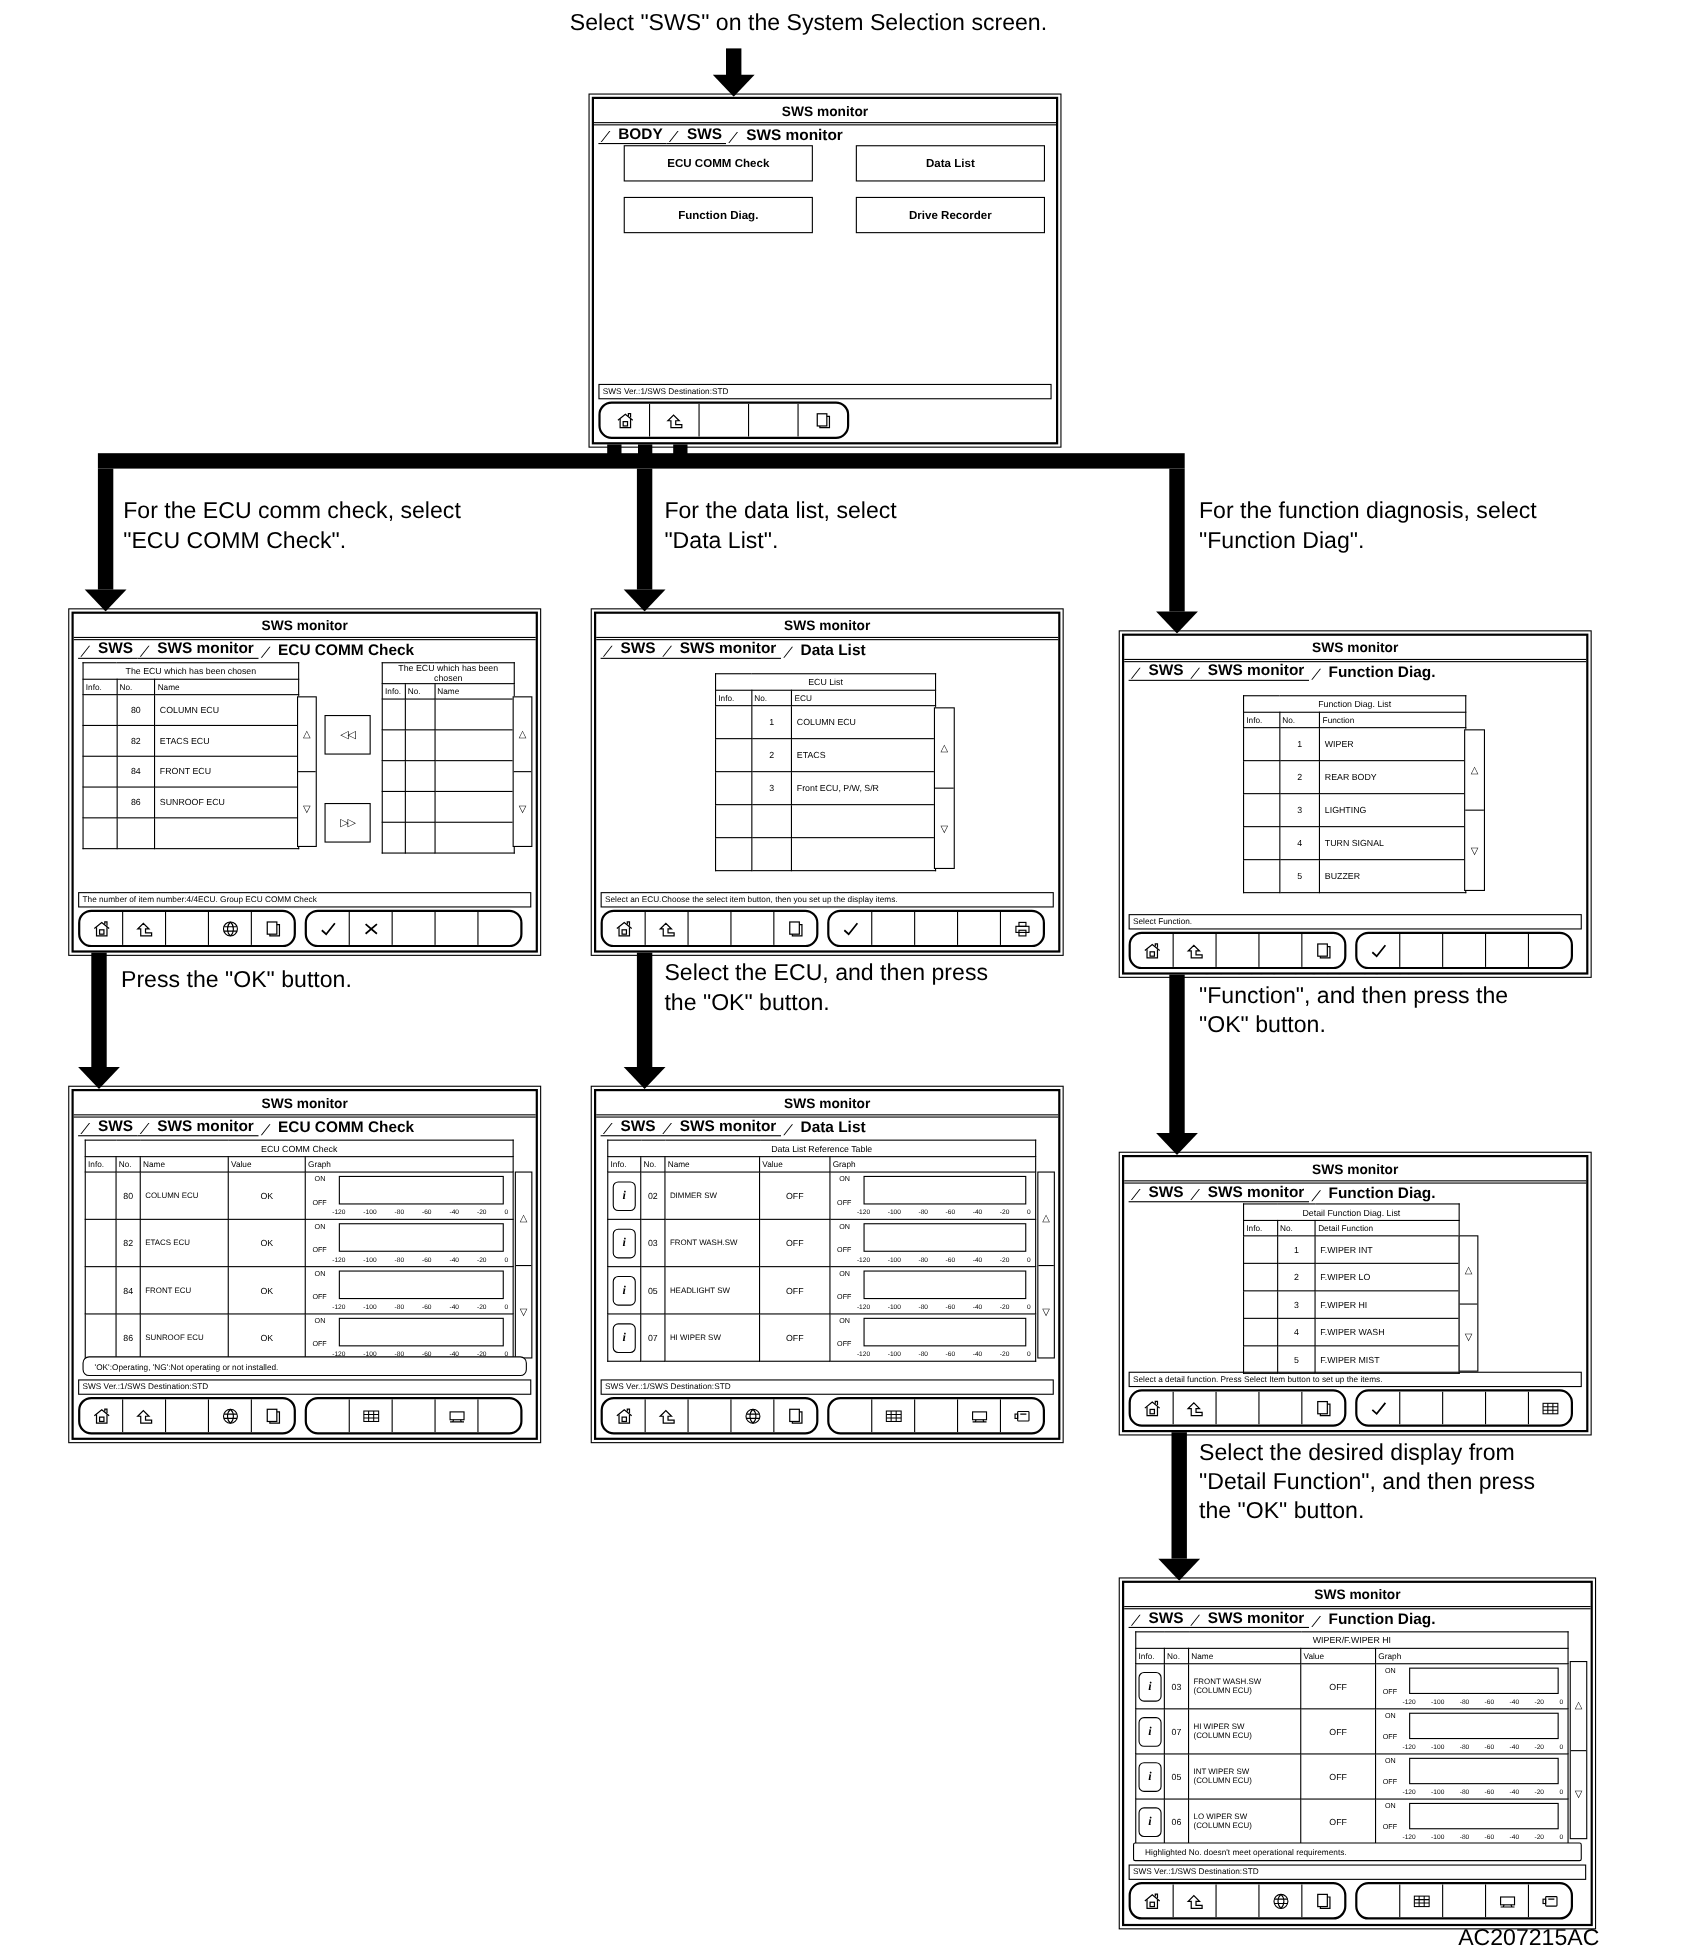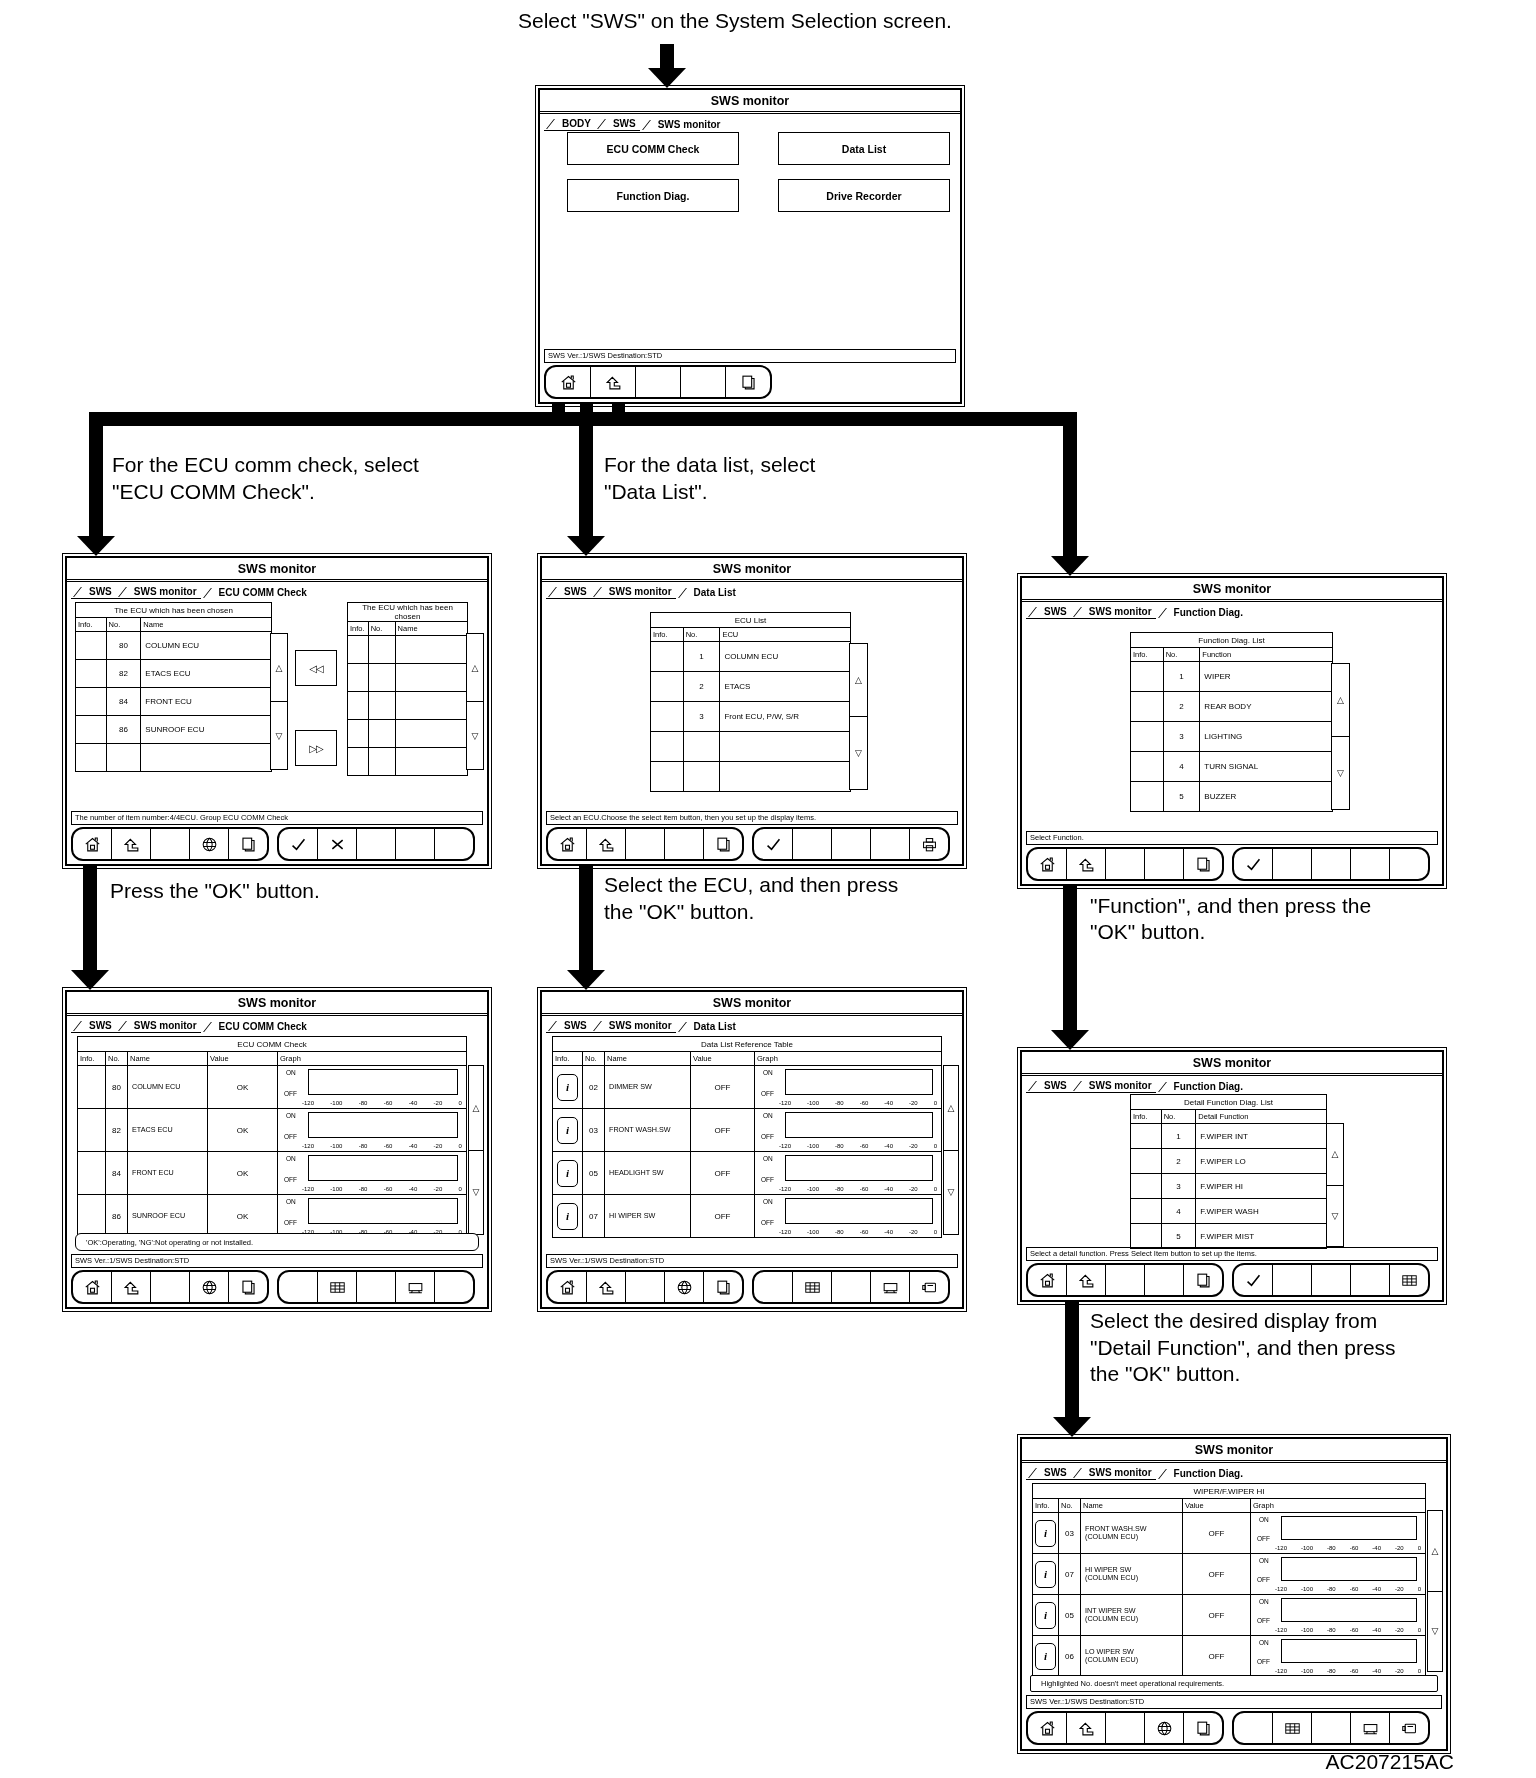--- a/index.html
+++ b/index.html
@@ -9,21 +9,21 @@
   .flow{position:absolute;background:#000}
   .ahead{position:absolute;width:0;height:0;border-left:19px solid transparent;
          border-right:19px solid transparent;border-top:20px solid #000}
   .screen{position:absolute;border:2px solid #000;background:#fff;outline:1px solid #000;outline-offset:2px}
   .tbar{height:21px;border-bottom:3px double #000;display:flex;align-items:center;justify-content:center;
         font-size:12.5px;font-weight:bold}
   .tabrow{height:17px;display:flex;align-items:flex-end;padding-left:4px}
   .tabunit{display:flex;align-items:flex-end;border-bottom:1.5px solid #000;padding-bottom:1px}
   .tabunit.active{border-bottom:none}
   .slash{width:7px;height:10px;border-left:1.5px solid #000;transform:skewX(-38deg);margin:0 4px 0 6px}
-  .tabl{font-size:10px;font-weight:bold;white-space:nowrap;padding-right:4px}
+  .tabl{font-size:14px;font-weight:bold;white-space:nowrap;padding-right:4px}
   .mbtn{position:absolute;width:170px;height:31px;border:1.5px solid #000;display:flex;align-items:center;
         justify-content:center;font-size:10.5px;font-weight:bold;background:#fff}
   .sbar{position:absolute;left:4px;right:4px;border:1px solid #000;height:12px;font-size:7.5px;
         line-height:11px;padding:0 3px;overflow:hidden;white-space:nowrap}
   .note{position:absolute;border:1px solid #000;border-radius:6px;font-size:7.5px;display:flex;
         align-items:center;padding:0 10px;background:#fff}
   .toolrow{position:absolute;left:4px;bottom:3px;display:flex;gap:8px}
   .tgroup{border:2px solid #000;border-radius:12px;display:flex;overflow:hidden;height:30px;background:#fff}
   .tcell{width:38px;display:flex;align-items:center;justify-content:center;border-left:1.5px solid #000}
   .tcell:first-child{border-left:none}
@@ -89,20 +89,24 @@
   <div class="ahead" style="left:1053px;top:1417px"></div>
 
   <div class="itext" style="left:112px;top:452px">
     <div>For the ECU comm check, select</div>
     <div>"ECU COMM Check".</div>
   </div>
   <div class="itext" style="left:604px;top:452px">
     <div>For the data list, select</div>
     <div>"Data List".</div>
   </div>
+  <div class="itext" style="left:1090px;top:452px">
+    <div>For the function diagnosis, select</div>
+    <div>"Function Diag".</div>
+  </div>
 
   <div class="itext" style="left:110px;top:878px">
     <div>Press the "OK" button.</div>
   </div>
   <div class="itext" style="left:604px;top:872px">
     <div>Select the ECU, and then press</div>
     <div>the "OK" button.</div>
   </div>
   <div class="itext" style="left:1090px;top:866px">
     <div>Select the desired item from</div>

